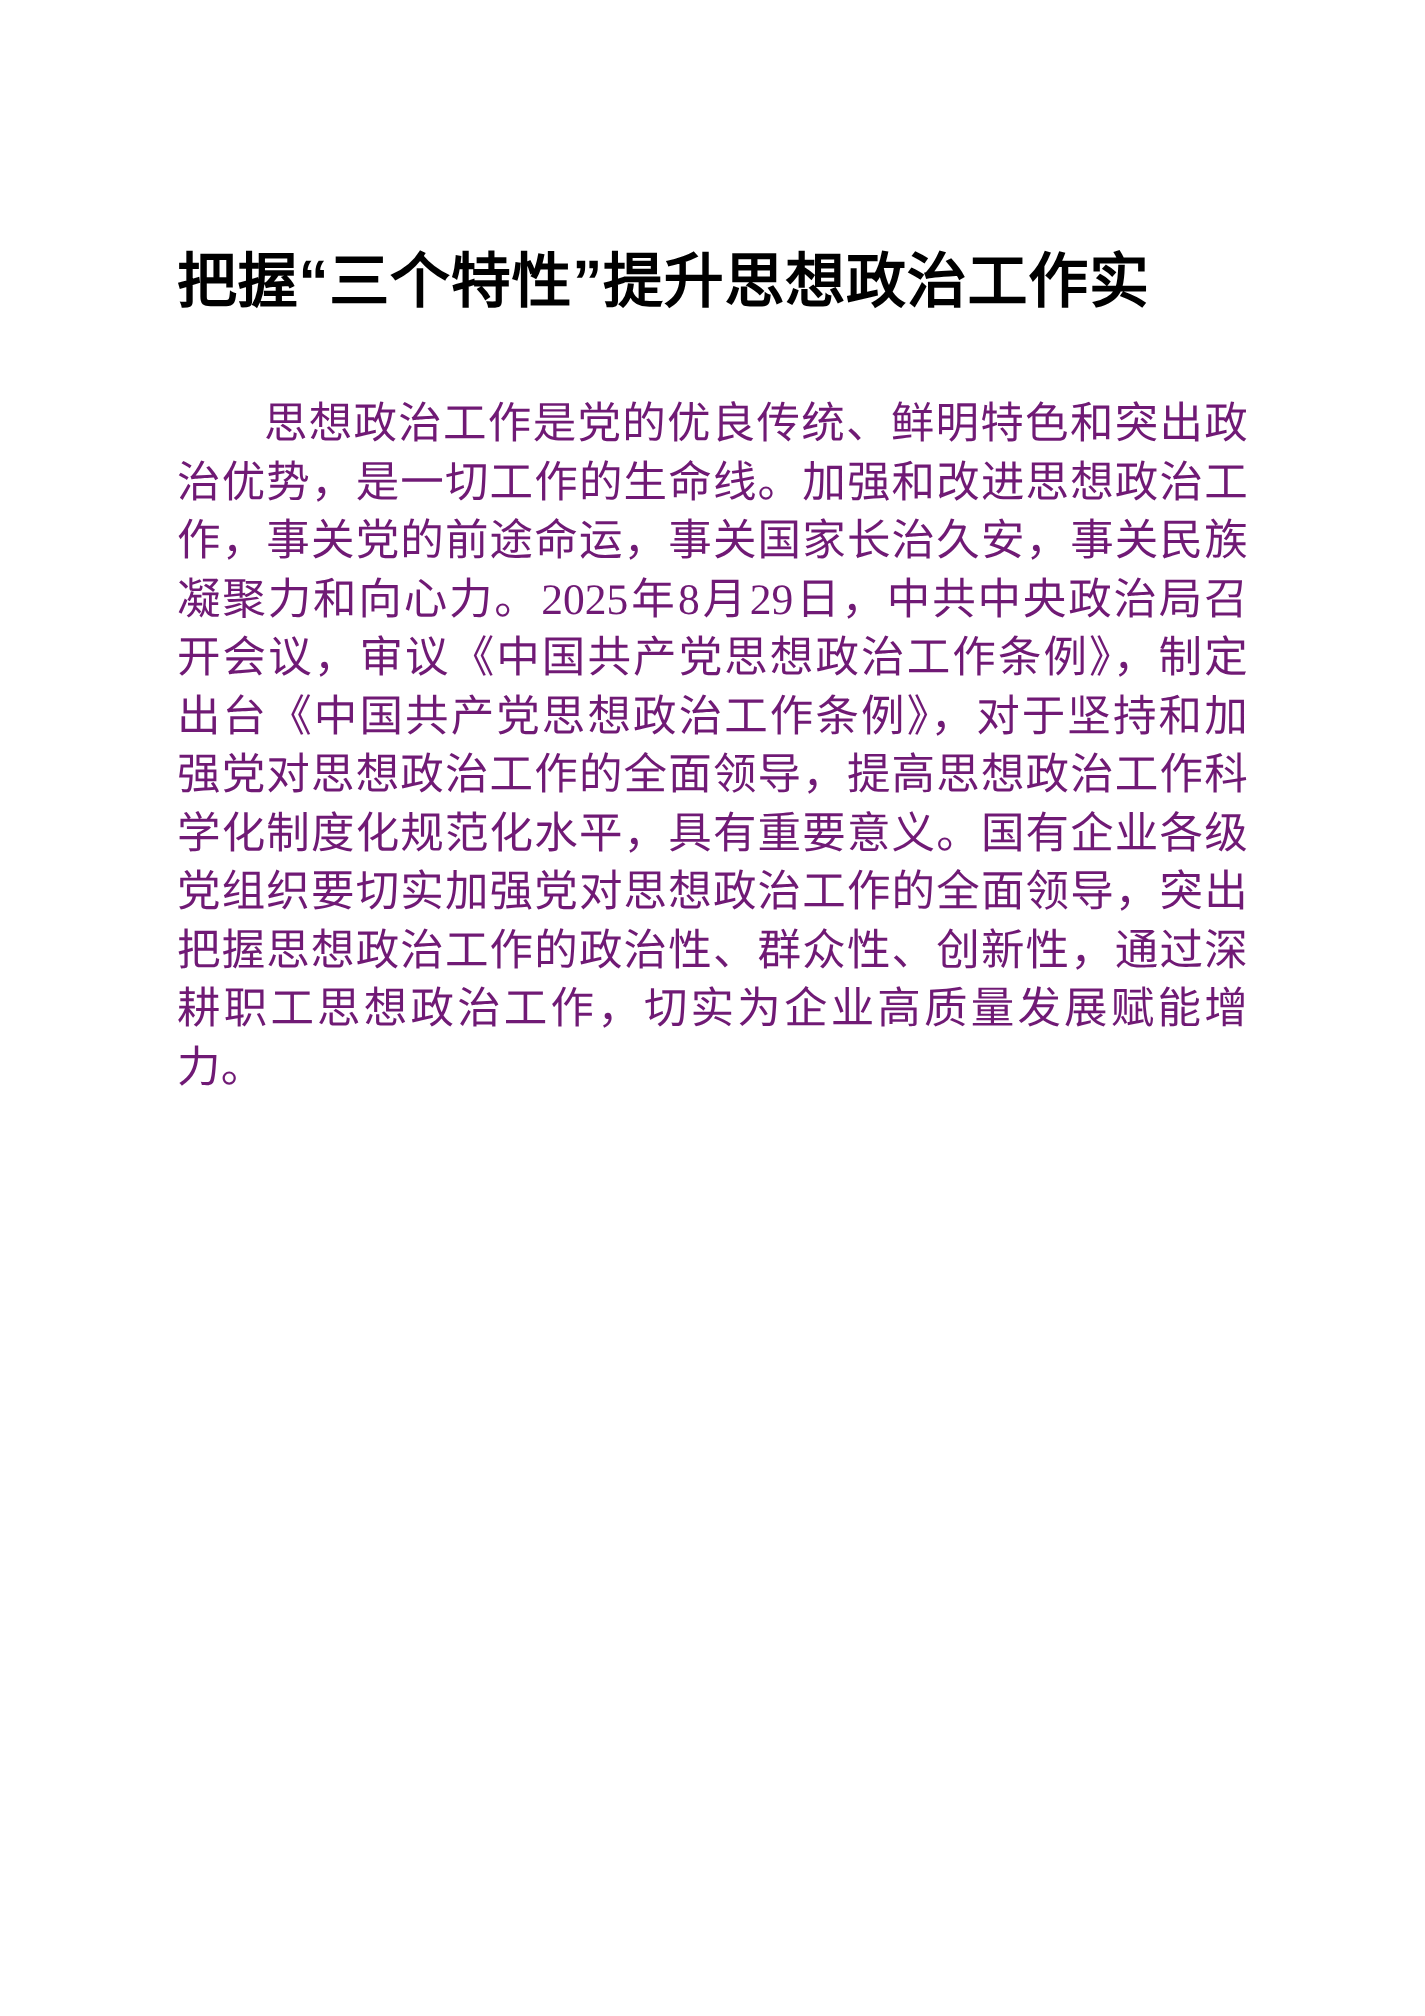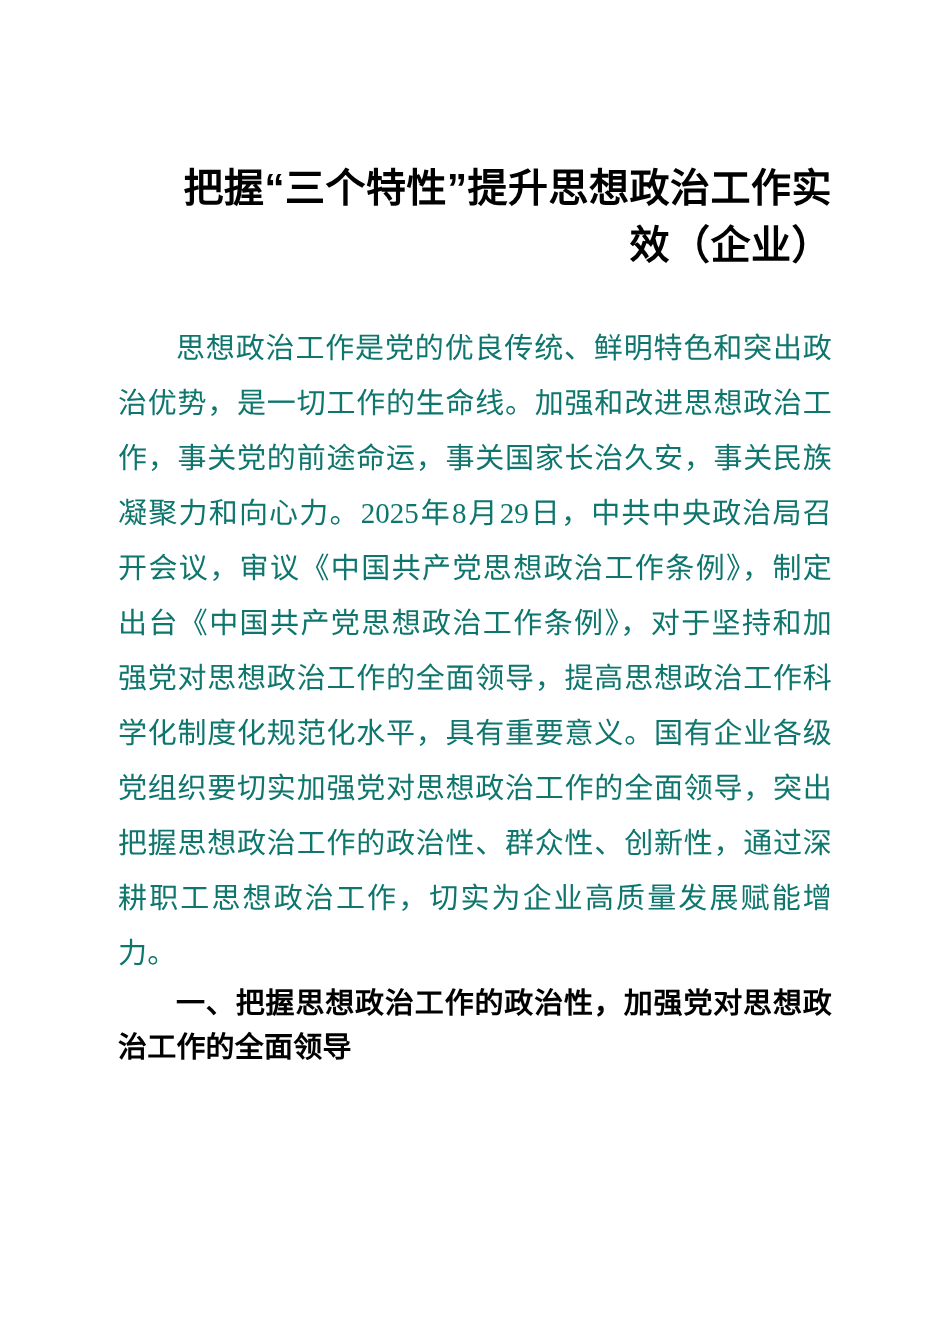--- a/index.html
+++ b/index.html
@@ -27,33 +27,33 @@
     width: 714px;
   }
 
   
   .doc-title {
     font-family: "Liberation Sans", "DejaVu Sans", sans-serif;
     font-weight: 700;
     font-size: 40px;
     line-height: 57px;
     color: #000000;
-    text-align: right;
+    text-align: left;
     letter-spacing: 0.5px;
     margin: 0;
     padding-top: 160px;
     padding-bottom: 0;
   }
 
   
   .body-text {
     font-family: "Liberation Serif", "DejaVu Serif", serif;
     font-size: 29px;
-    line-height: 55px;
-    color: #0f766e;
+    line-height: 39px;
+    color: #701a75;
     text-align: justify;
     text-justify: inter-character;
     text-align-last: left;
     margin: 0;
     text-indent: 58px;
     letter-spacing: 0.2px;
     word-break: break-all;
   }
 
   .body-text.first {
@@ -84,23 +84,21 @@
   }
 </style>
 </head>
 <body>
 
 <div class="page">
   <div class="content">
 
     <h1 class="doc-title">
       <span style="display: block;">把握“三个特性”提升思想政治工作实</span>
-        <span style="display: block;">效（企业）</span>
     </h1>
 
     <p class="body-text first">思想政治工作是党的优良传统、鲜明特色和突出政治优势，是一切工作的生命线。加强和改进思想政治工作，事关党的前途命运，事关国家长治久安，事关民族凝聚力和向心力。<span class="num">2025</span>年<span class="num">8</span>月<span class="num">29</span>日，中共中央政治局召开会议，审议《中国共产党思想政治工作条例》，制定出台《中国共产党思想政治工作条例》，对于坚持和加强党对思想政治工作的全面领导，提高思想政治工作科学化制度化规范化水平，具有重要意义。国有企业各级党组织要切实加强党对思想政治工作的全面领导，突出把握思想政治工作的政治性、群众性、创新性，通过深耕职工思想政治工作，切实为企业高质量发展赋能增力。</p>
 
-    <h2 class="section-heading">一、把握思想政治工作的政治性，加强党对思想政治工作的全面领导</h2>
 
 
 
   </div>
 </div>
 
 </body></html>

